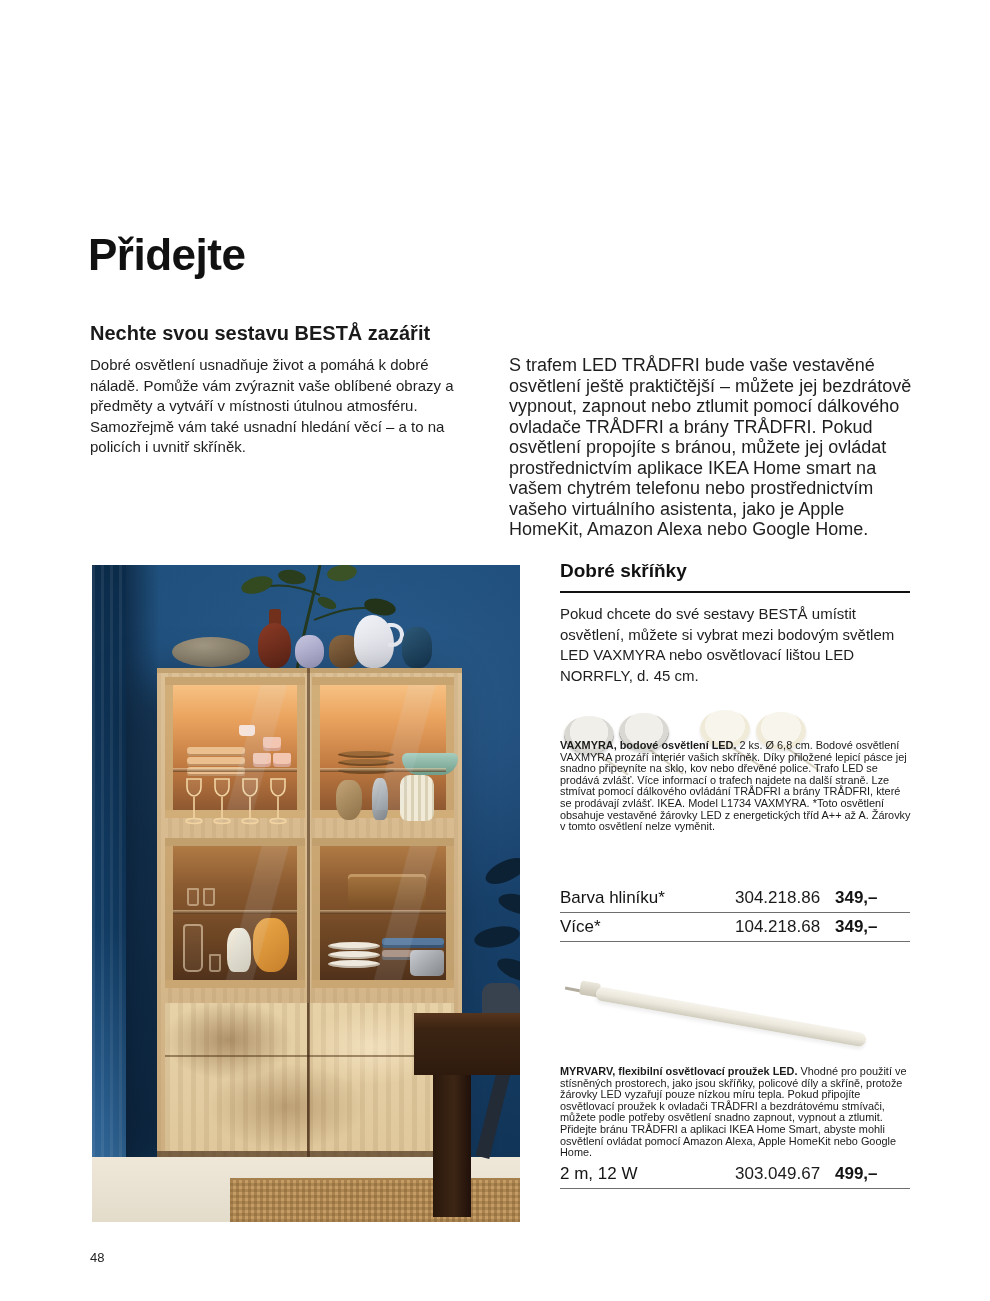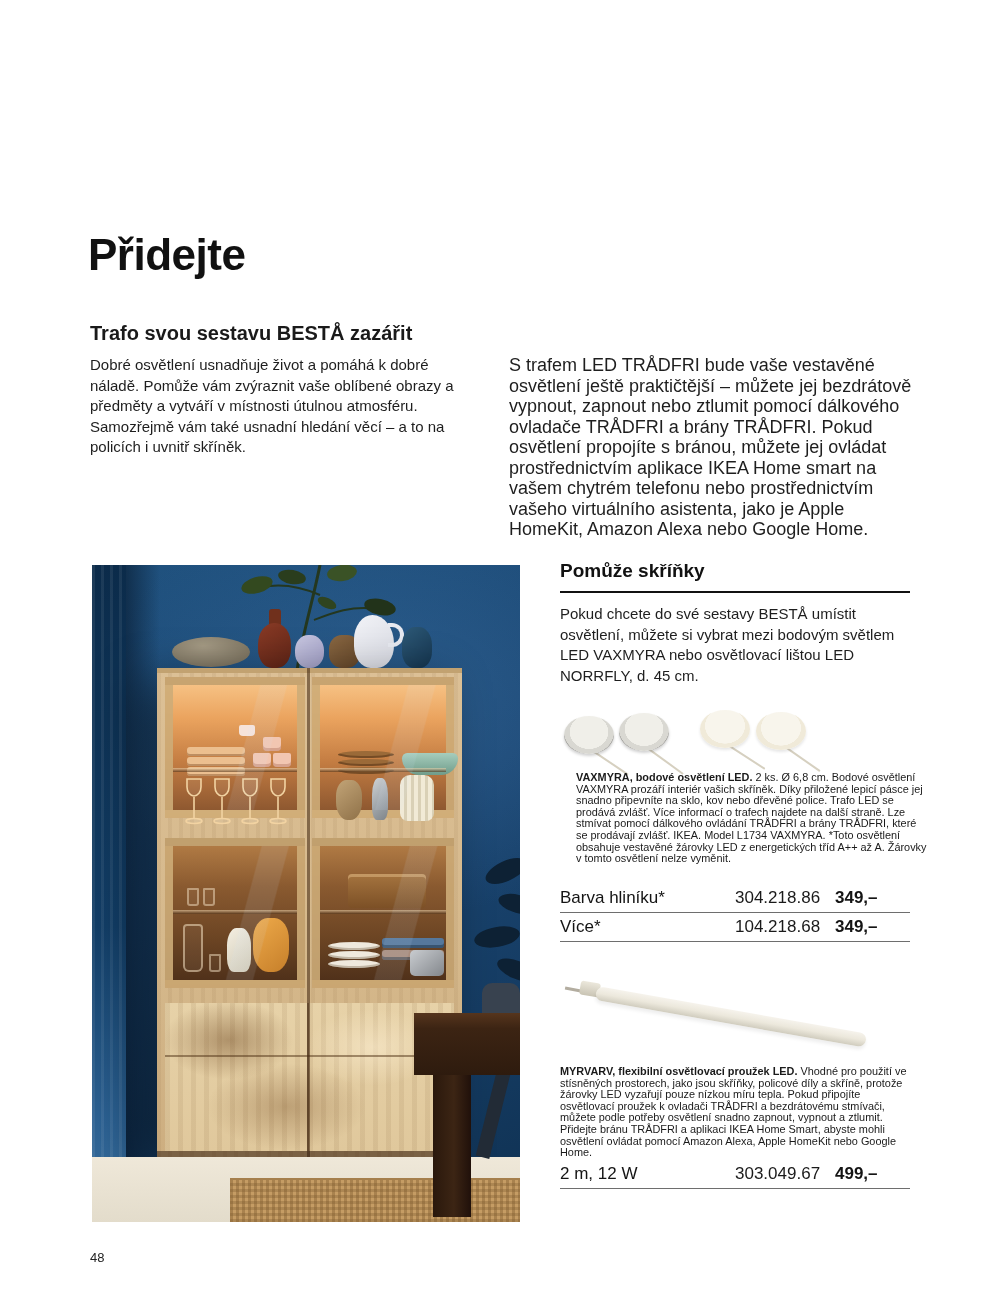--- a/index.html
+++ b/index.html
@@ -15,21 +15,21 @@
   .page-subtitle { left:90px; top:322px; font-size:20px; color:#1a1a1a; }
   .intro-left  { left:90px;  top:355px; width:378px; font-size:15px; line-height:20.5px; color:#1e1e1e; }
   .intro-right { left:509px; top:355px; width:404px; font-size:18px; line-height:20.5px; color:#1e1e1e; }
 
   .sec-heading { left:560px; top:560px; width:350px; font-size:19px; font-weight:bold; color:#111;
                  padding-bottom:9px; border-bottom:2px solid #111; }
   .sec-intro   { left:560px; top:604px; width:352px; font-size:15px; line-height:20.5px; color:#1e1e1e; }
 
   .prod-desc { font-size:10.9px; line-height:11.6px; color:#1a1a1a; width:352px; }
   .prod-desc strong { font-weight:bold; }
-  .desc-1 { left:560px; top:772px;margin-left:16px; }
+  .desc-1 { left:560px; top:740px; }
   .desc-2 { left:560px; top:1066px; }
 
   .price-table { width:350px; }
   .pt-1 { left:560px; top:884px; }
   .pt-2 { left:560px; top:1160px; }
   .price-row { display:grid; grid-template-columns:175px 100px 1fr; align-items:baseline;
                padding:4px 0 4px 0; border-bottom:1px solid #6e6e6e; font-size:17px; }
   .price-row .art { color:#1a1a1a; }
   .price-row .price { font-weight:bold; text-align:left; }
   .page-number { left:90px; top:1250px; font-size:13px; color:#222; }
@@ -135,21 +135,21 @@
   .myr-img { left:560px; top:975px; width:350px; height:88px; background:#fff; }
   .myr-pin { left:5px; top:13px; width:16px; height:2.5px; background:#b3ada0; transform:rotate(11deg); }
   .myr-collar { left:20px; top:7px; width:20px; height:14px; border-radius:3px; background:linear-gradient(180deg,#ece8dc,#c9c4b4); transform:rotate(10deg); }
   .myr-tube { left:36px; top:11px; width:274px; height:14px; border-radius:8px; transform-origin:left center; transform:rotate(10deg);
               background:linear-gradient(180deg,#f6f3ec 0%, #ece8dc 50%, #d0ccbe 100%); box-shadow:0 3px 4px rgba(0,0,0,0.07); }
 </style>
 </head>
 <body>
 
 <h1 class="abs page-title">Přidejte</h1>
-<h2 class="abs page-subtitle">Trafo svou sestavu BESTÅ zazářit</h2>
+<h2 class="abs page-subtitle">Nechte svou sestavu BESTÅ zazářit</h2>
 <p class="abs intro-left">Dobré osvětlení usnadňuje život a pomáhá k dobré náladě. Pomůže vám zvýraznit vaše oblíbené obrazy a předměty a vytváří v místnosti útulnou atmosféru. Samozřejmě vám také usnadní hledání věcí – a to na policích i uvnitř skříněk.</p>
 <p class="abs intro-right">S trafem LED TRÅDFRI bude vaše vestavěné osvětlení ještě praktičtější – můžete jej bezdrátově vypnout, zapnout nebo ztlumit pomocí dálkového ovladače TRÅDFRI a brány TRÅDFRI. Pokud osvětlení propojíte s bránou, můžete jej ovládat prostřednictvím aplikace IKEA Home smart na vašem chytrém telefonu nebo prostřednictvím vašeho virtuálního asistenta, jako je Apple HomeKit, Amazon Alexa nebo Google Home.</p>
 
 <div class="abs photo">
   <div class="abs curtain"></div>
   <div class="abs wall-shadow"></div>
 
   <svg class="abs plant-top" viewBox="0 0 210 106">
     <path d="M95 106 C 100 70, 110 40, 118 0" stroke="#24371f" stroke-width="3" fill="none"></path>
     <path d="M118 30 C 100 22, 80 18, 60 22" stroke="#24371f" stroke-width="2" fill="none"></path>
@@ -257,21 +257,21 @@
   </div>
 
   <div class="abs floor"></div>
   <div class="abs rug"></div>
   <div class="abs chair-back"></div>
   <div class="abs chair-leg"></div>
   <div class="abs tabletop"></div>
   <div class="abs table-leg"></div>
 </div>
 
-<h3 class="abs sec-heading">Pomůže skříňky</h3>
+<h3 class="abs sec-heading">Dobré skříňky</h3>
 <p class="abs sec-intro">Pokud chcete do své sestavy BESTÅ umístit osvětlení, můžete si vybrat mezi bodovým světlem LED VAXMYRA nebo osvětlovací lištou LED NORRFLY, d. 45 cm.</p>
 
 <div class="abs vax-img">
   <div class="cord" style="left:30px; top:48px; width:46px; transform:rotate(34deg);"></div>
   <div class="cord" style="left:86px; top:46px; width:46px; transform:rotate(36deg);"></div>
   <div class="cord" style="left:168px; top:44px; width:44px; transform:rotate(33deg);"></div>
   <div class="cord" style="left:224px; top:45px; width:44px; transform:rotate(35deg);"></div>
   <div class="spot spot-alu" style="left:4px; top:16px;"></div>
   <div class="spot spot-alu" style="left:59px; top:13px;"></div>
   <div class="spot spot-white" style="left:140px; top:10px;"></div>

